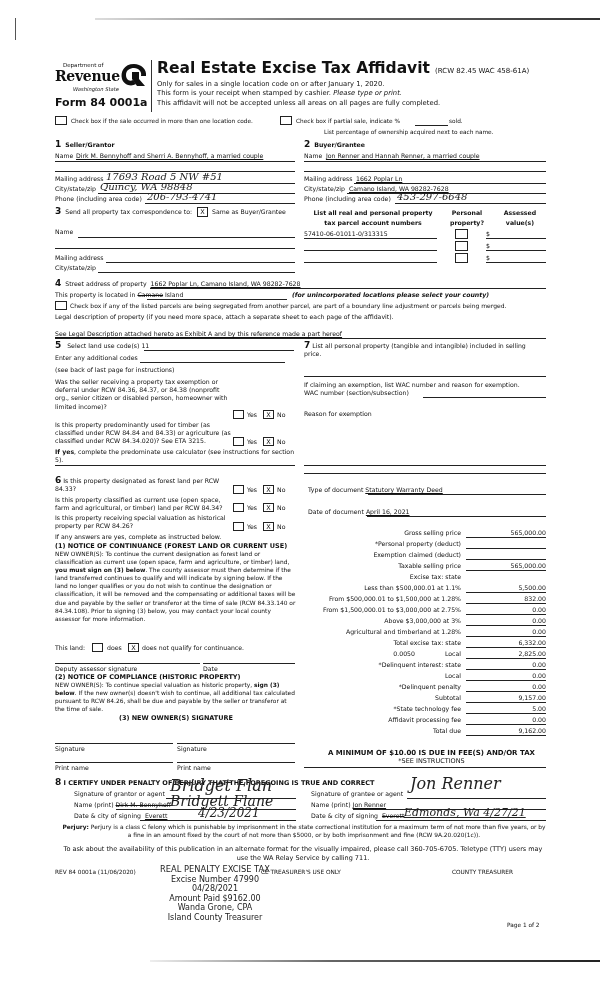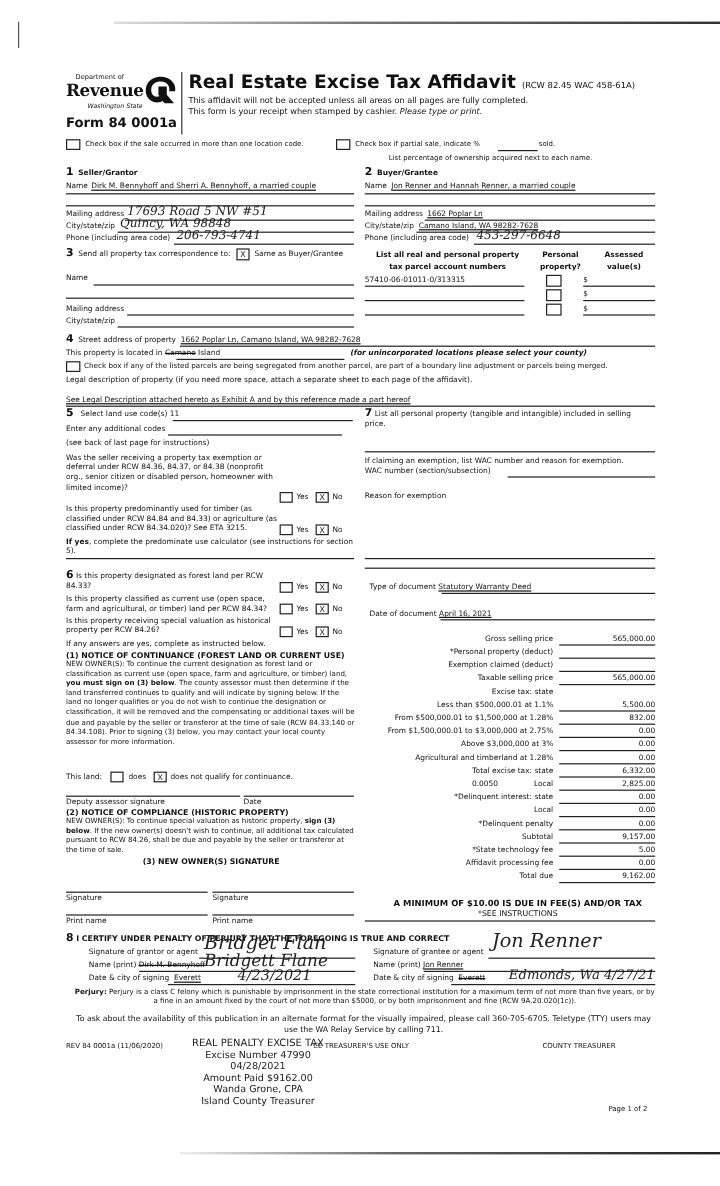--- a/index.html
+++ b/index.html
@@ -33,22 +33,23 @@
   </svg>
   <div class="abs" style="left:18px;top:24px;font-size:5.2px;font-style:italic;">Washington State</div>
 </div>
 <div class="abs" style="left:55px;top:96px;font-size:11px;font-weight:bold;">Form 84 0001a</div>
 <div class="abs" style="left:151px;top:60px;width:1px;height:52px;background:#333;"></div>
 <div class="abs" style="left:157px;top:58px;white-space:nowrap;">
   <span style="font-size:15.5px;font-weight:bold;">Real Estate Excise Tax Affidavit</span>
   <span style="font-size:7px;">(RCW 82.45 WAC 458-61A)</span>
 </div>
 <div class="abs tw" style="left:157px;top:80px;font-size:6.8px;line-height:9.3px;white-space:nowrap;">
+  <div>Only for sales in a single location code on or after January 1, 2020.</div>
+  <div><span>This form is your receipt when stamped by cashier.</span> <i>Please type or print.</i></div>
   <div>This affidavit will not be accepted unless all areas on all pages are fully completed.</div>
-  <div><span>This form is your receipt when stamped by cashier.</span> <i>Please type or print.</i></div>
 </div>
 
 <div class="cb" style="left:55px;top:116px;width:12px;height:9px;"></div>
 <div class="abs t" style="left:71px;top:117px;font-size:5.8px;">Check box if the sale occurred in more than one location code.</div>
 <div class="cb" style="left:280px;top:116px;width:12px;height:9px;"></div>
 <div class="abs t" style="left:296px;top:117px;font-size:5.8px;">Check box if partial sale, indicate %</div>
 <div class="line" style="left:415px;top:125px;width:33px;"></div>
 <div class="abs t" style="left:449px;top:117px;font-size:5.8px;">sold.</div>
 <div class="abs t" style="left:324px;top:128px;font-size:5.8px;">List percentage of ownership acquired next to each name.</div>
 
@@ -335,21 +336,21 @@
 <div class="abs t" style="left:311px;top:790px;">Signature of grantee or agent</div>
 <div class="abs hand" style="left:410px;top:774px;font-size:16px;">Jon Renner</div>
 <div class="line" style="left:407px;top:798px;width:139px;"></div>
 <div class="abs t" style="left:311px;top:801px;">
   <span>Name (print)</span>&nbsp;<span class="u">Jon Renner</span>
 </div>
 <div class="line" style="left:353px;top:809px;width:193px;"></div>
 <div class="abs t" style="left:311px;top:812px;">
   <span>Date &amp; city of signing</span>&nbsp;&nbsp;<s>Everett</s>
 </div>
-<div class="abs hand" style="left:424px;top:806px;font-size:11px;">Edmonds, Wa 4/27/21</div>
+<div class="abs hand" style="left:404px;top:806px;font-size:11px;text-decoration:underline;">Edmonds, Wa 4/27/21</div>
 <div class="line" style="left:376px;top:820px;width:170px;"></div>
 
 <div class="abs tw" style="left:62px;top:823px;width:484px;text-align:center;font-size:5.9px;">
   <b>Perjury:</b> <span>Perjury is a class C felony which is punishable by imprisonment in the state correctional institution for a maximum term of not more than five years, or by a fine in an amount fixed by the court of not more than $5000, or by both imprisonment and fine (RCW 9A.20.020(1c)).</span>
 </div>
 <div class="abs tw" style="left:58px;top:845px;width:490px;text-align:center;font-size:6.5px;line-height:9px;">To ask about the availability of this publication in an alternate format for the visually impaired, please call 360-705-6705. Teletype (TTY) users may use the WA Relay Service by calling 711.</div>
 <div class="abs t" style="left:55px;top:868px;font-size:5.8px;">REV 84 0001a (11/06/2020)</div>
 <div class="abs t" style="left:261px;top:868px;font-size:5.8px;">CE TREASURER'S USE ONLY</div>
 <div class="abs t" style="left:452px;top:868px;font-size:5.8px;">COUNTY TREASURER</div>
 <div class="abs t" style="left:507px;top:921px;font-size:5.8px;">Page 1 of 2</div>

